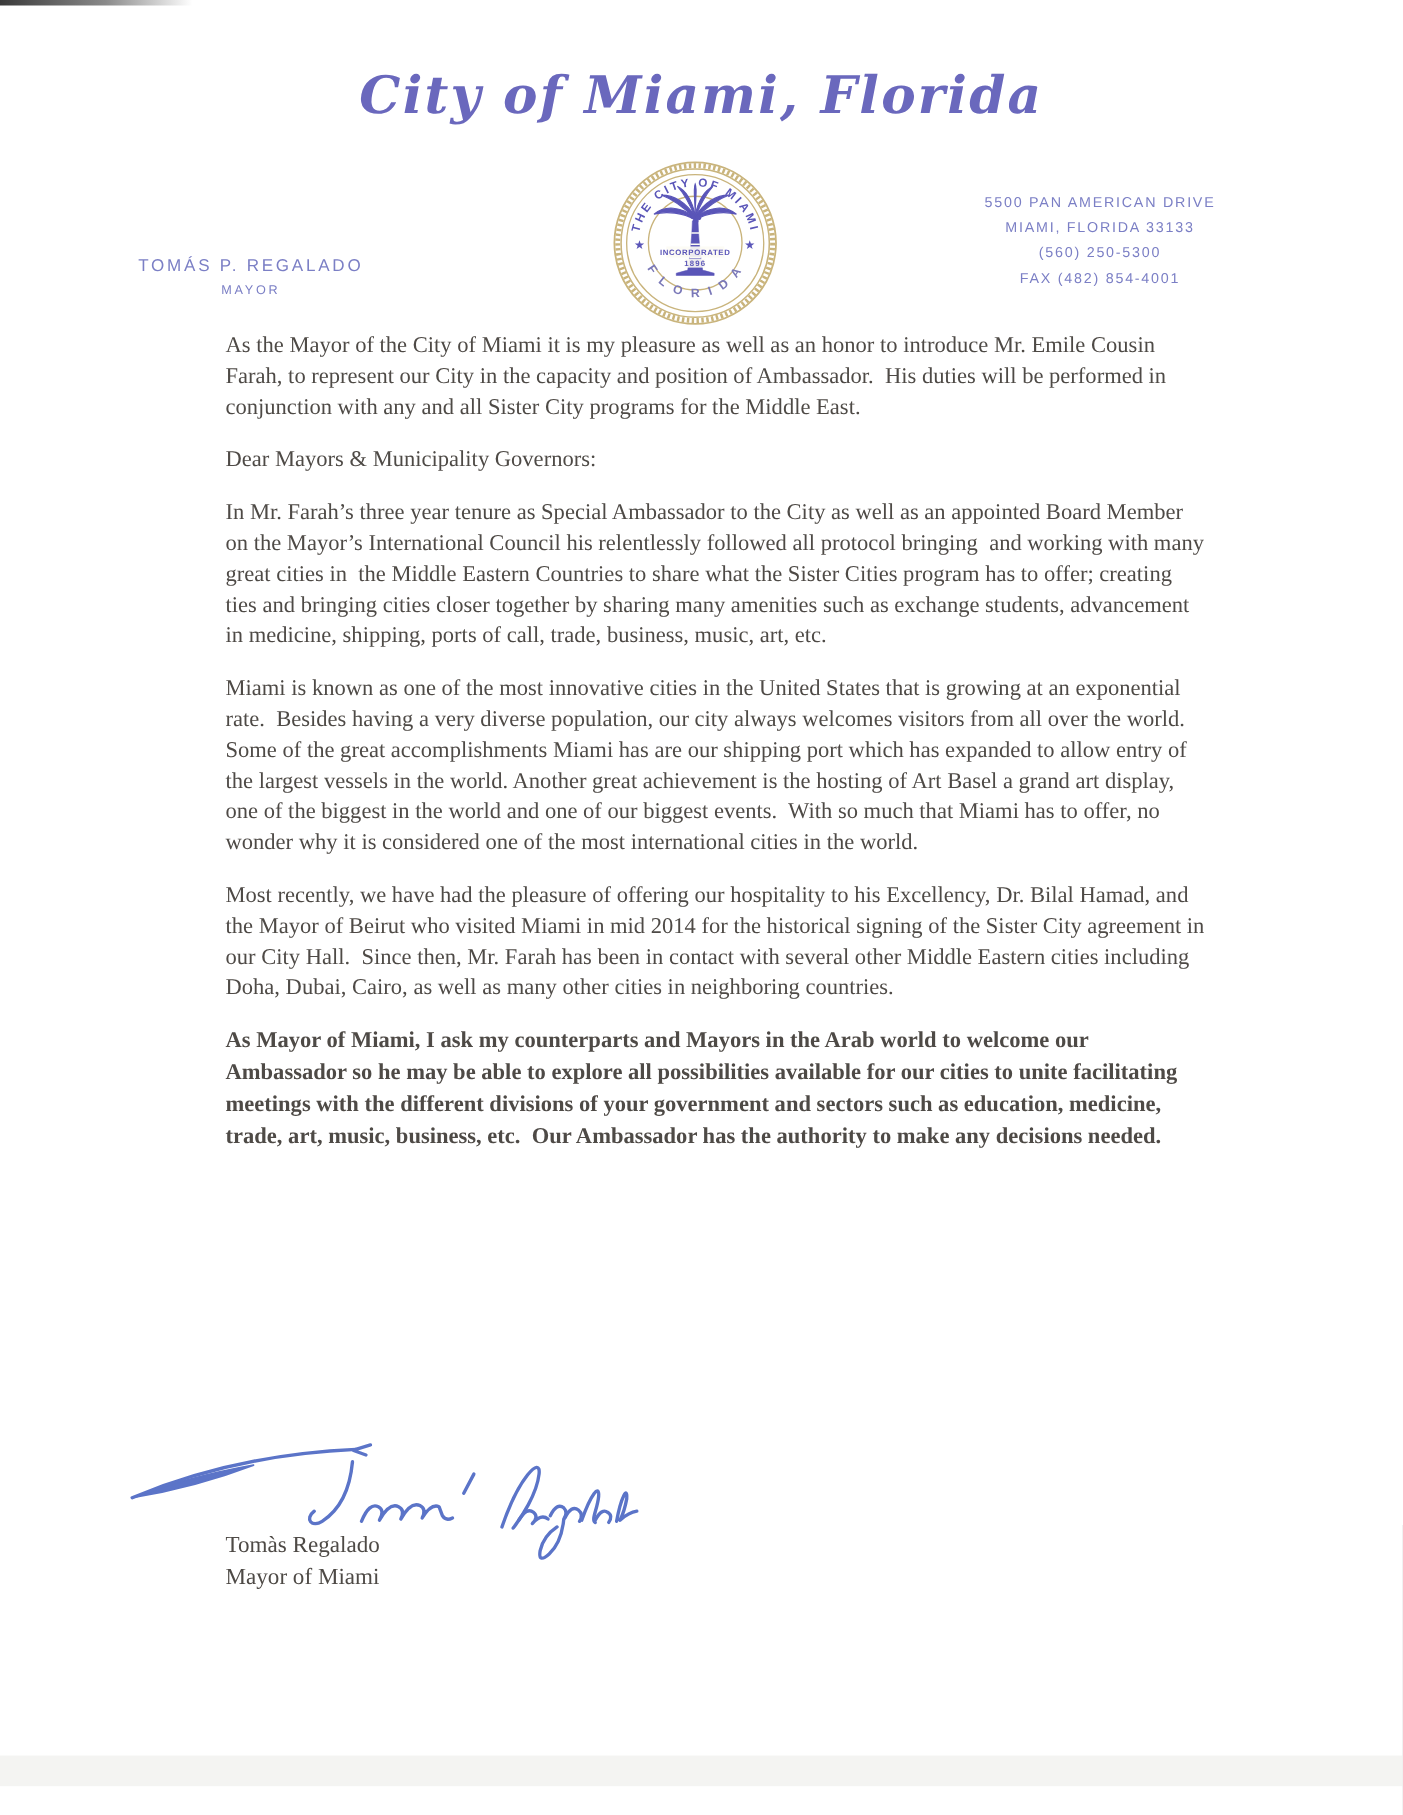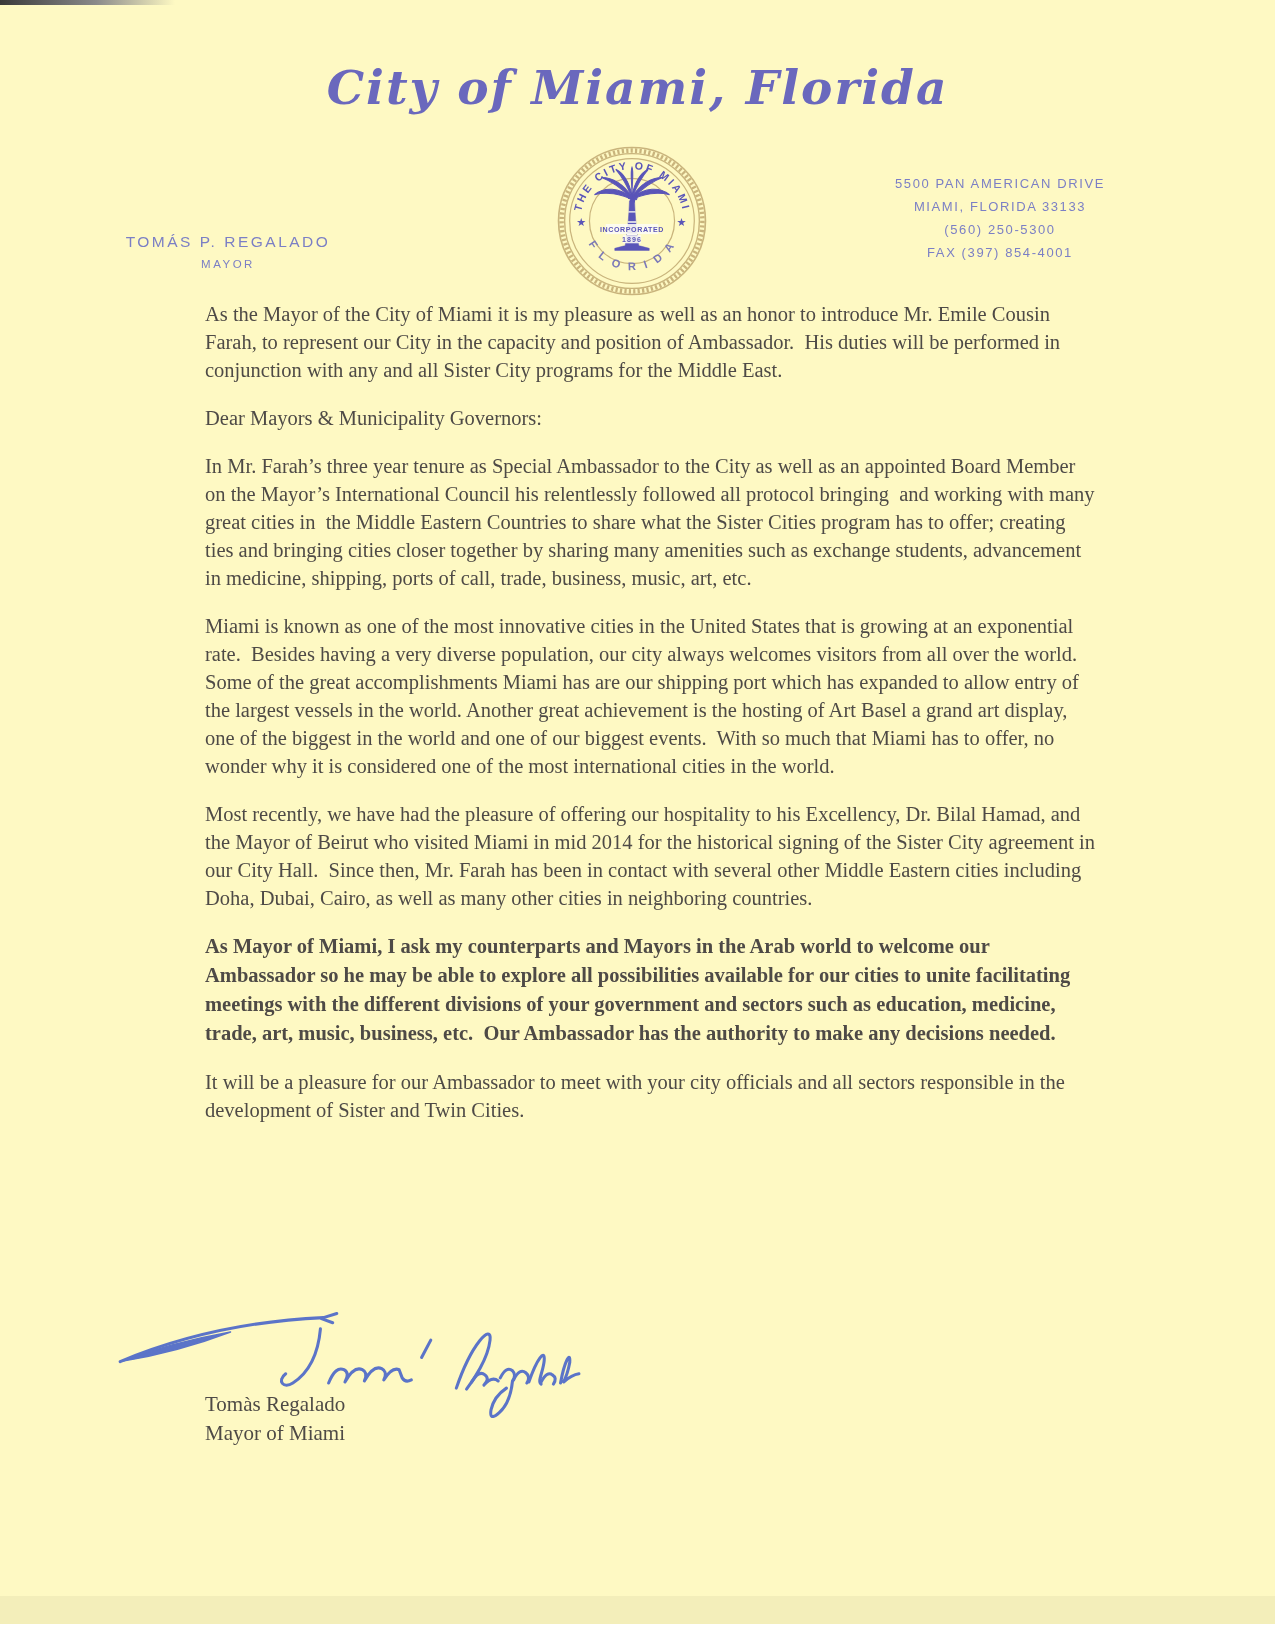--- a/index.html
+++ b/index.html
@@ -1,20 +1,20 @@
 <!DOCTYPE html>
 <html><head>
 <meta charset="utf-8">
 <style>
   html,body{margin:0;padding:0;background:#e8e8e8;}
   .page{
     position:relative;
     width:1275px;height:1650px;
     margin:0 auto;
-    background:#fef9c3;
+    background:#ffffff;
     overflow:hidden;
     font-family:"Liberation Serif", serif;
   }
   
   .scan-streak-top{
     position:absolute;top:0;left:0;width:175px;height:5px;
     background:linear-gradient(90deg,#3a3a3a 0%,#8a8a8a 55%,rgba(200,200,200,0) 100%);
   }
   .scan-shadow-bottom{
     position:absolute;left:0;top:1596px;width:1275px;height:28px;
@@ -72,21 +72,21 @@
 
   <div class="mayor-block">
     <div class="mayor-name">TOMÁS P. REGALADO</div>
     <div class="mayor-title">MAYOR</div>
   </div>
 
   <div class="address-block">
     <div>5500 PAN AMERICAN DRIVE</div>
     <div>MIAMI, FLORIDA 33133</div>
     <div>(560) 250-5300</div>
-    <div>FAX (397) 854-4001</div>
+    <div>FAX (482) 854-4001</div>
   </div>
 
   <svg class="seal" viewBox="0 0 150 150">
 
     <circle cx="75" cy="75" r="72.5" fill="none" stroke="#c9b47c" stroke-width="1.6"></circle>
     <circle cx="75" cy="75" r="69.5" fill="none" stroke="#c9b47c" stroke-width="4.5" stroke-dasharray="2.2 2.2"></circle>
     <circle cx="75" cy="75" r="66.5" fill="none" stroke="#c9b47c" stroke-width="1.4"></circle>
     <circle cx="75" cy="75" r="61.5" fill="none" stroke="#c9b47c" stroke-width="1.2"></circle>
     <circle cx="75" cy="75" r="42" fill="none" stroke="#c9b47c" stroke-width="1.2"></circle>
 
@@ -130,21 +130,20 @@
     </g>
   </svg>
 
   <div class="letter-body">
     <p>As the Mayor of the City of Miami it is my pleasure as well as an honor to introduce Mr. Emile Cousin Farah, to represent our City in the capacity and position of Ambassador.  His duties will be performed in conjunction with any and all Sister City programs for the Middle East.</p>
     <p>Dear Mayors &amp; Municipality Governors:</p>
     <p>In Mr. Farah’s three year tenure as Special Ambassador to the City as well as an appointed Board Member on the Mayor’s International Council his relentlessly followed all protocol bringing  and working with many great cities in  the Middle Eastern Countries to share what the Sister Cities program has to offer; creating ties and bringing cities closer together by sharing many amenities such as exchange students, advancement in medicine, shipping, ports of call, trade, business, music, art, etc.</p>
     <p>Miami is known as one of the most innovative cities in the United States that is growing at an exponential rate.  Besides having a very diverse population, our city always welcomes visitors from all over the world.  Some of the great accomplishments Miami has are our shipping port which has expanded to allow entry of the largest vessels in the world. Another great achievement is the hosting of Art Basel a grand art display, one of the biggest in the world and one of our biggest events.  With so much that Miami has to offer, no wonder why it is considered one of the most international cities in the world.</p>
     <p>Most recently, we have had the pleasure of offering our hospitality to his Excellency, Dr. Bilal Hamad, and the Mayor of Beirut who visited Miami in mid 2014 for the historical signing of the Sister City agreement in our City Hall.  Since then, Mr. Farah has been in contact with several other Middle Eastern cities including Doha, Dubai, Cairo, as well as many other cities in neighboring countries.</p>
     <p class="bold">As Mayor of Miami, I ask my counterparts and Mayors in the Arab world to welcome our Ambassador so he may be able to explore all possibilities available for our cities to unite facilitating meetings with the different divisions of your government and sectors such as education, medicine, trade, art, music, business, etc.  Our Ambassador has the authority to make any decisions needed.</p>
-    <p>It will be a pleasure for our Ambassador to meet with your city officials and all sectors responsible in the development of Sister and Twin Cities.</p>
   </div>
 
   <svg class="signature-svg" viewBox="0 0 460 115">
     <g stroke="#5b74c8" stroke-width="3" fill="none" stroke-linecap="round" stroke-linejoin="round">
 
       <path d="M 8,60 C 45,46 88,36 116,31 C 82,44 44,54 8,60 Z" fill="#5b74c8" stroke-width="1.5"></path>
 
       <path d="M 8,60 C 70,34 140,20 207,17"></path>
       <path d="M 207,17 l 13,-4 M 205,18 l 11,4"></path>
 

